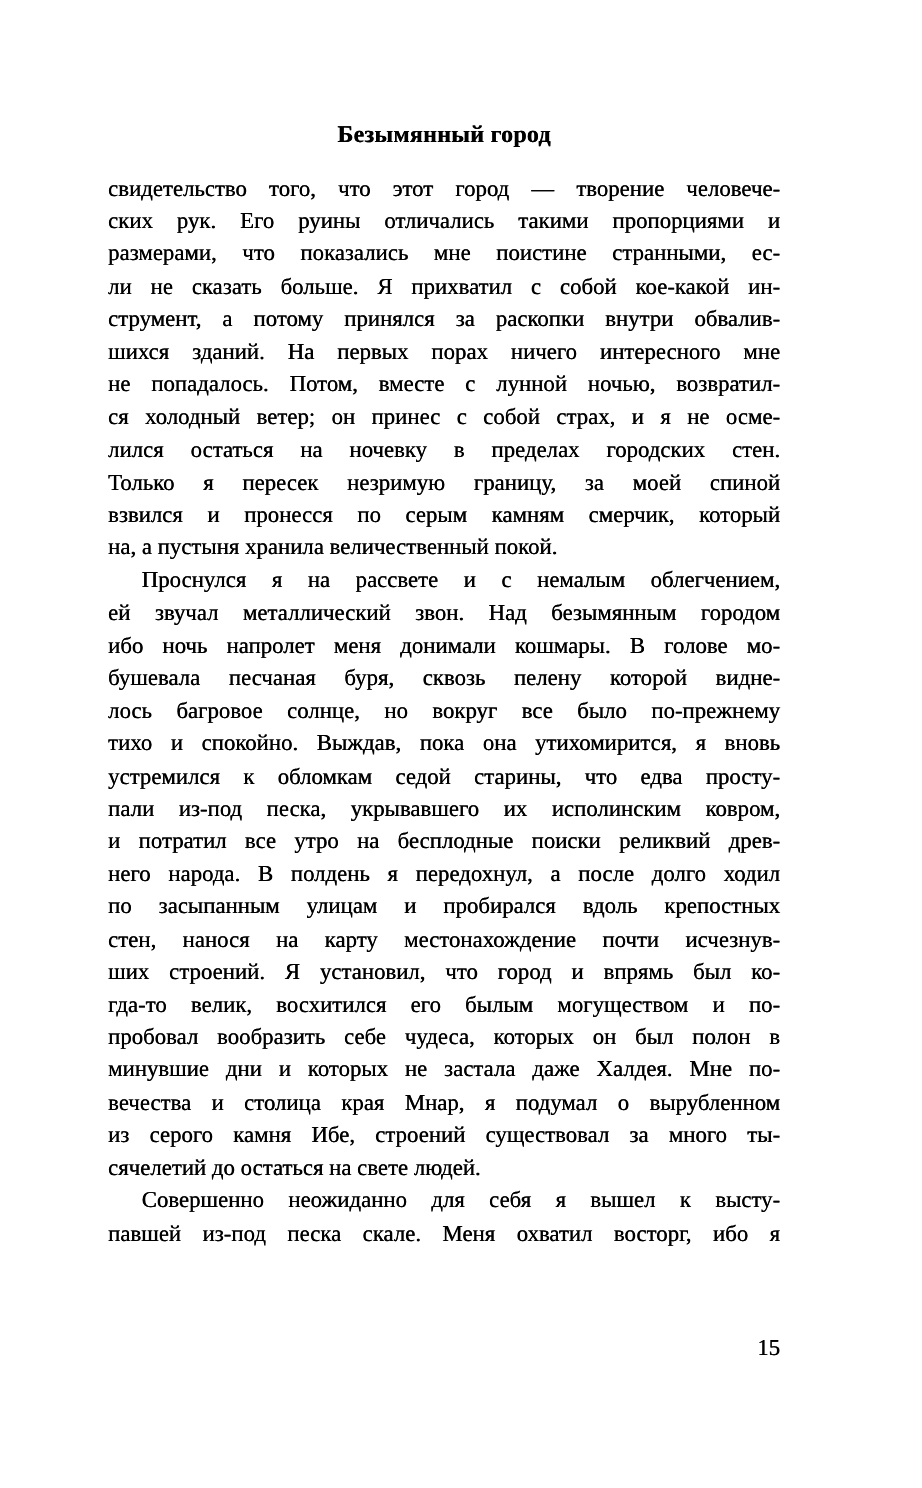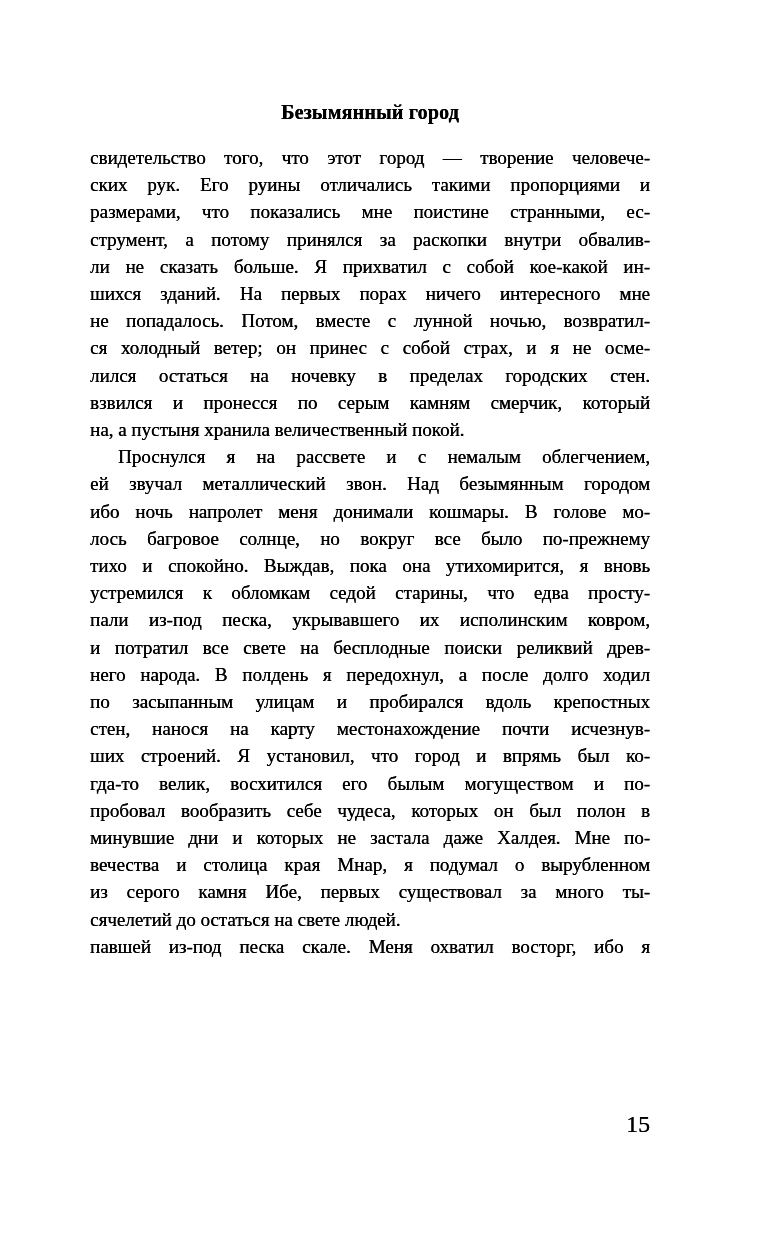--- a/index.html
+++ b/index.html
@@ -47,58 +47,61 @@
   }
   .text-block .line.ind {
     text-indent: 28px;
   }
   .page-number {
     position: absolute;
     top: 1112px;
     left: 90px;
     width: 560px;
     text-align: right;
-    font-size: 24px;
+    font-size: 19px;
     line-height: 24px;
     text-shadow: 0.3px 0 0 #000;
   }
 </style>
 </head>
 <body>
 
 <div class="page">
   <div class="running-title">Безымянный город</div>
 
   <div class="text-block">
       <div class="line j">свидетельство того, что этот город — творение человече-</div>
       <div class="line j">ских рук. Его руины отличались такими пропорциями и</div>
       <div class="line j">размерами, что показались мне поистине странными, ес-</div>
+      <div class="line j">ли не сказать больше. Я прихватил с собой кое-какой ин-</div>
       <div class="line j">струмент, а потому принялся за раскопки внутри обвалив-</div>
-      <div class="line j">ли не сказать больше. Я прихватил с собой кое-какой ин-</div>
       <div class="line j">шихся зданий. На первых порах ничего интересного мне</div>
       <div class="line j">не попадалось. Потом, вместе с лунной ночью, возвратил-</div>
       <div class="line j">ся холодный ветер; он принес с собой страх, и я не осме-</div>
       <div class="line j">лился остаться на ночевку в пределах городских стен.</div>
+      <div class="line j">Только я пересек незримую границу, за моей спиной</div>
       <div class="line j">взвился и пронесся по серым камням смерчик, который</div>
       <div class="line">на, а пустыня хранила величественный покой.</div>
       <div class="line j ind">Проснулся я на рассвете и с немалым облегчением,</div>
       <div class="line j">ей звучал металлический звон. Над безымянным городом</div>
       <div class="line j">ибо ночь напролет меня донимали кошмары. В голове мо-</div>
+      <div class="line j">бушевала песчаная буря, сквозь пелену которой видне-</div>
       <div class="line j">лось багровое солнце, но вокруг все было по-прежнему</div>
       <div class="line j">тихо и спокойно. Выждав, пока она утихомирится, я вновь</div>
       <div class="line j">устремился к обломкам седой старины, что едва просту-</div>
       <div class="line j">пали из-под песка, укрывавшего их исполинским ковром,</div>
-      <div class="line j">и потратил все свете на бесплодные поиски реликвий древ-</div>
+      <div class="line j">и потратил все утро на бесплодные поиски реликвий древ-</div>
       <div class="line j">него народа. В полдень я передохнул, а после долго ходил</div>
       <div class="line j">по засыпанным улицам и пробирался вдоль крепостных</div>
       <div class="line j">стен, нанося на карту местонахождение почти исчезнув-</div>
       <div class="line j">ших строений. Я установил, что город и впрямь был ко-</div>
       <div class="line j">гда-то велик, восхитился его былым могуществом и по-</div>
       <div class="line j">пробовал вообразить себе чудеса, которых он был полон в</div>
       <div class="line j">минувшие дни и которых не застала даже Халдея. Мне по-</div>
       <div class="line j">вечества и столица края Мнар, я подумал о вырубленном</div>
-      <div class="line j">из серого камня Ибе, первых существовал за много ты-</div>
+      <div class="line j">из серого камня Ибе, строений существовал за много ты-</div>
       <div class="line">сячелетий до остаться на свете людей.</div>
+      <div class="line j ind">Совершенно неожиданно для себя я вышел к высту-</div>
       <div class="line j">павшей из-под песка скале. Меня охватил восторг, ибо я</div>
     </div>
 
   <div class="page-number">15</div>
 </div>
 
 </body></html>

